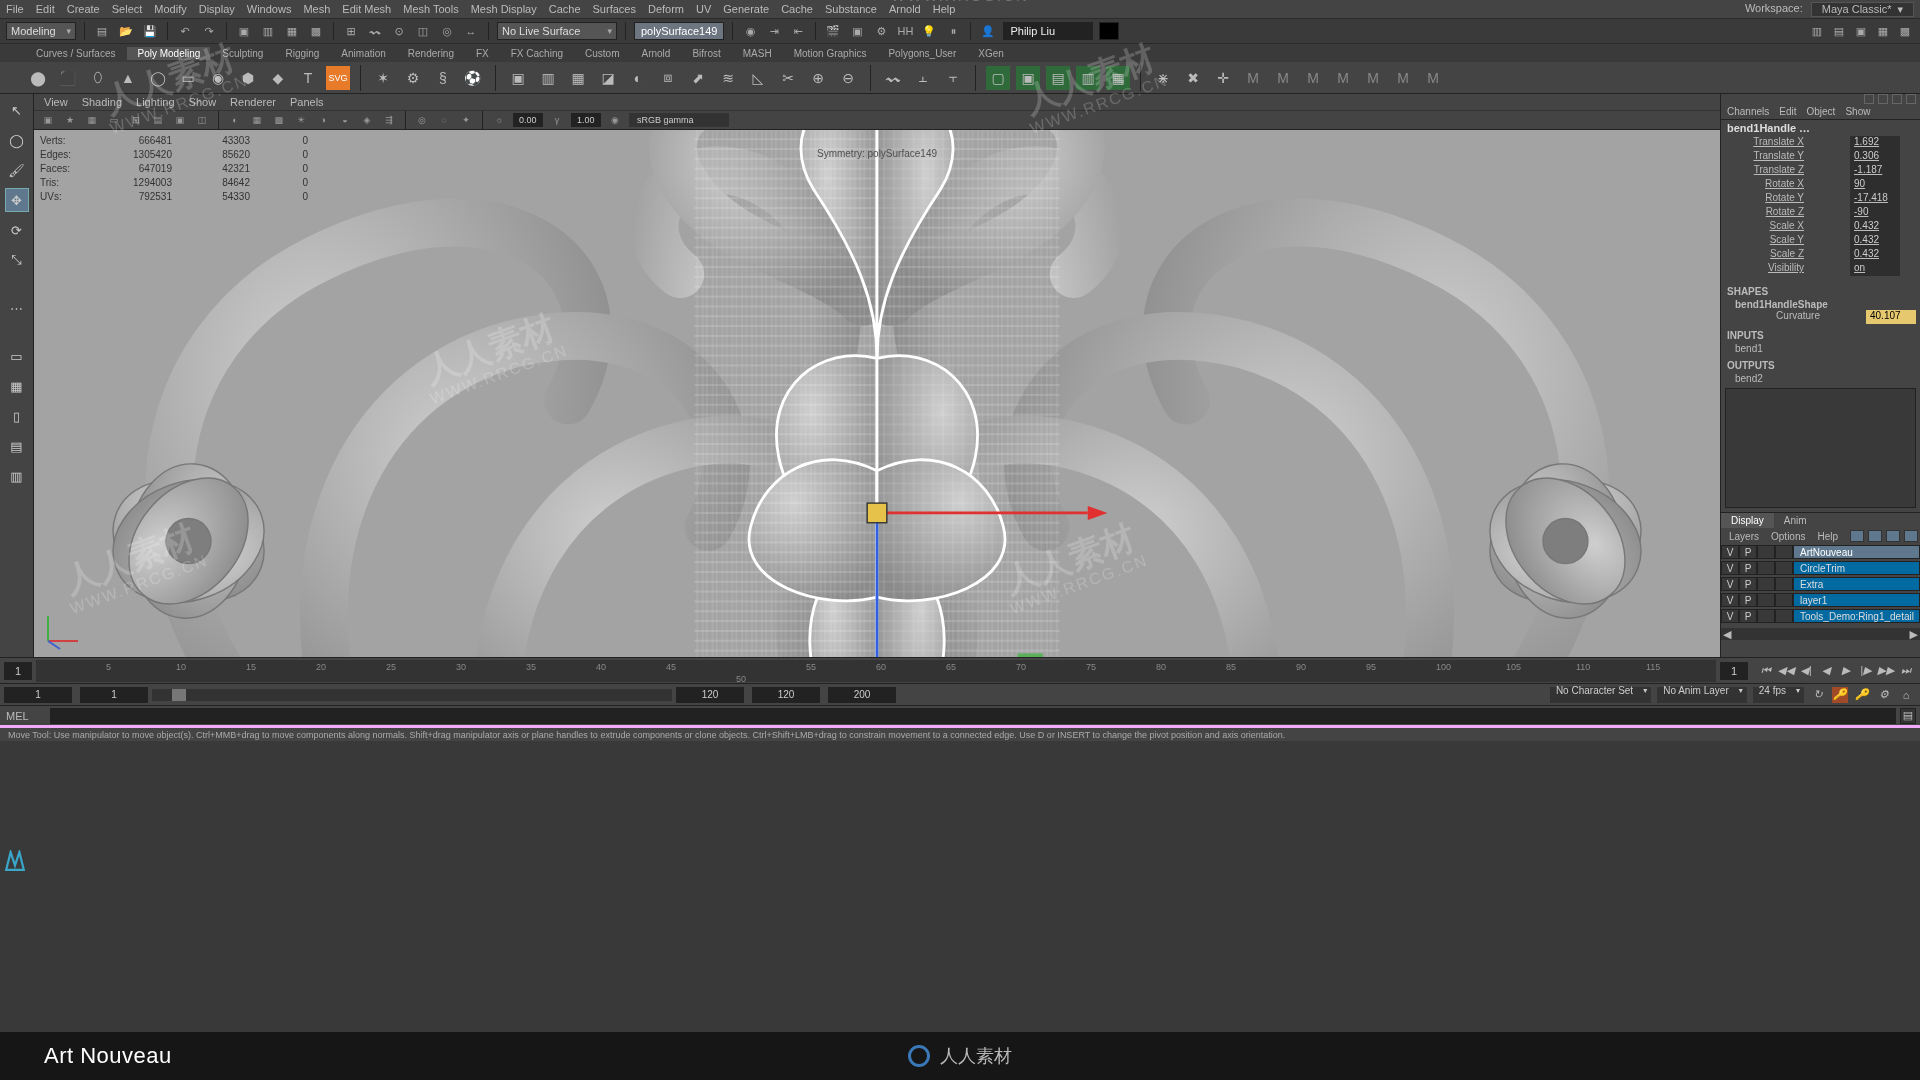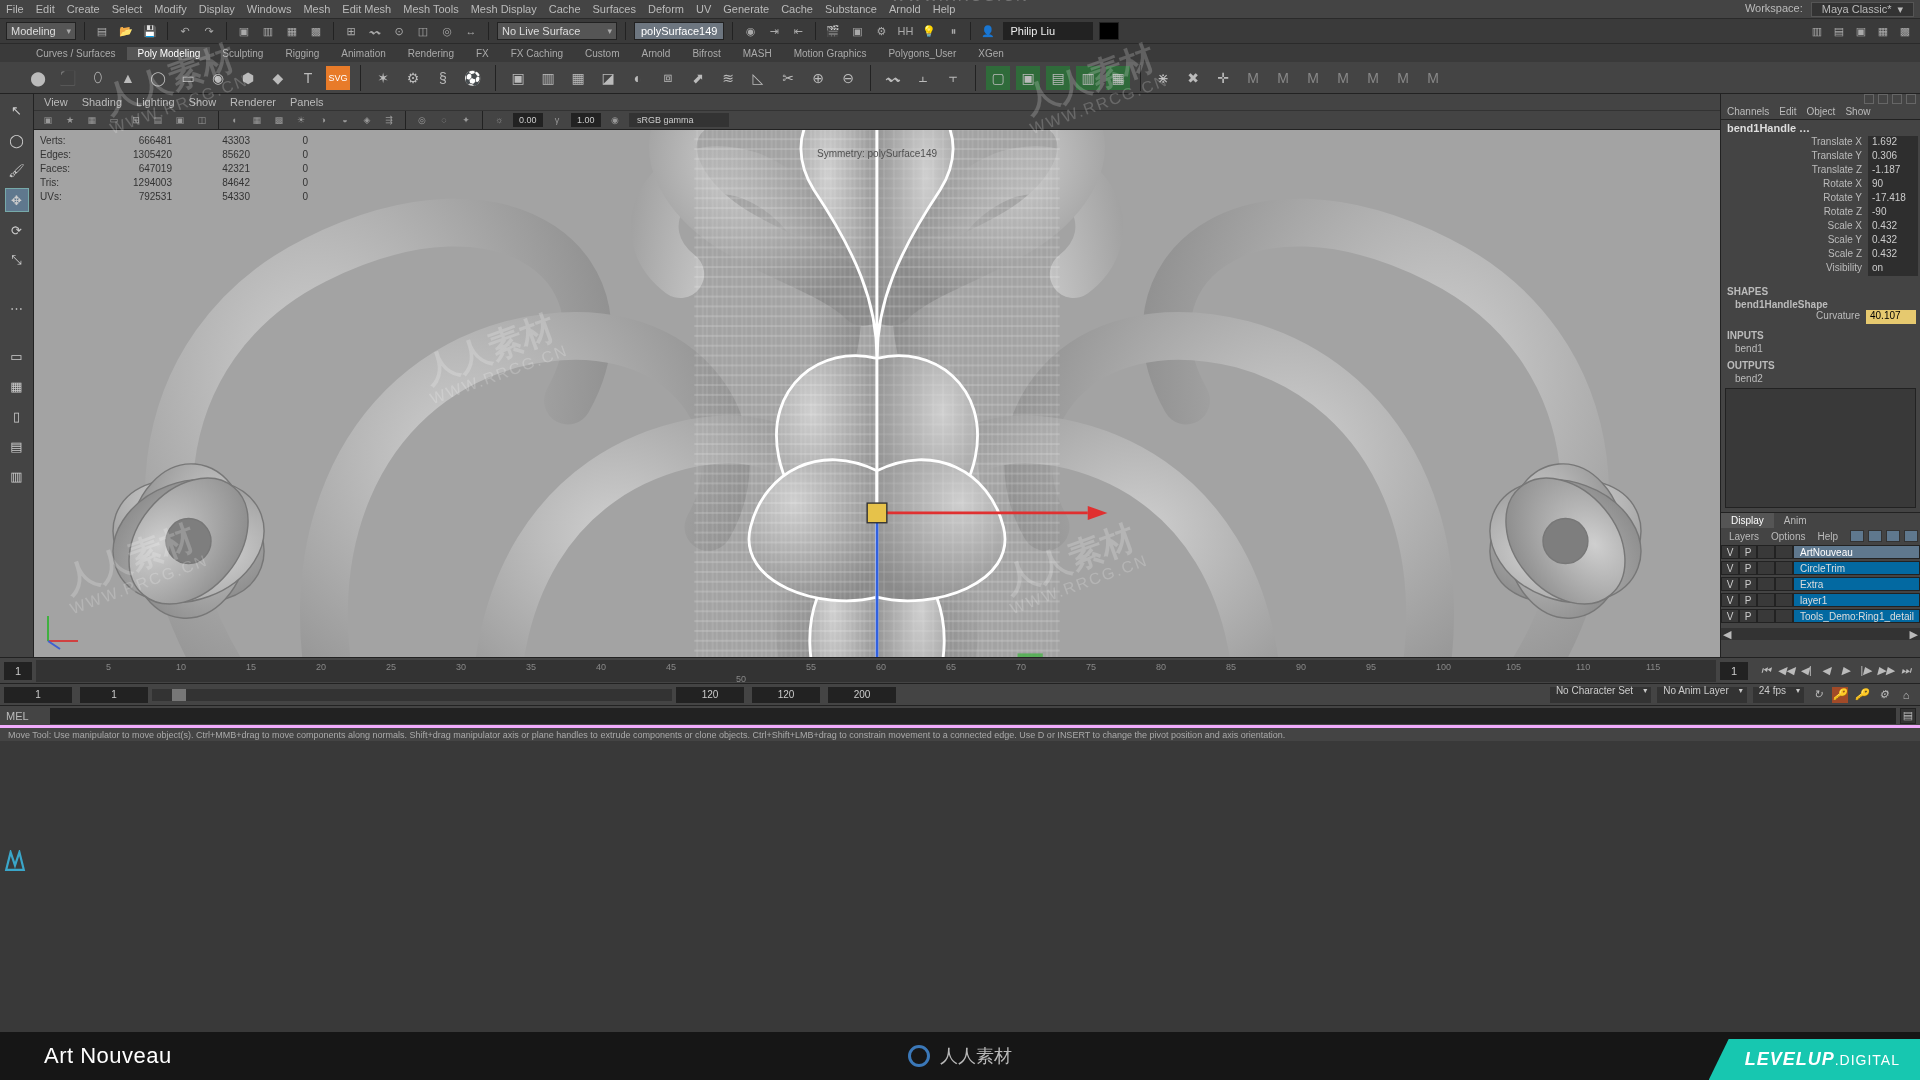--- a/index.html
+++ b/index.html
@@ -56,24 +56,24 @@
 .hud .col3 { width: 30px; text-align: right; }
 .sym-label { position: absolute; top: 18px; left: 50%; transform: translateX(-50%); font-size: 10px; color: #505050; }
 .axis-mini { position: absolute; left: 4px; bottom: 6px; width: 50px; height: 40px; }
 
 
 .channelbox { width: 200px; background: #444; border-left: 1px solid #222; display: flex; flex-direction: column; }
 .channelbox .chtop { display: flex; align-items: center; height: 10px; justify-content: flex-end; padding-right: 4px; gap: 4px; }
 .channelbox .chtop i { width: 10px; height: 10px; border: 1px solid #666; }
 .channelbox .menutabs { display: flex; gap: 10px; padding: 2px 6px; font-size: 10px; color: #bbb; border-bottom: 1px solid #222; }
 .channelbox .nodename { padding: 2px 6px; font-weight: bold; color: #ddd; font-size: 11px; }
-.channelbox .attrs { padding: 0 2px 4px 4px; }
+.channelbox .attrs { padding: 0 20px 4px 4px; text-decoration: underline; }
 .channelbox .arow { display: flex; height: 14px; font-size: 10px; }
 .channelbox .arow .lbl { flex: 1; text-align: right; padding-right: 6px; color: #bbb; }
-.channelbox .arow .val { width: 50px; background: #2e2e2e; color: #ccc; padding-left: 4px; font-size: 10px; }
+.channelbox .arow .val { width: 50px; background: #2e2e2e; color: #ccc; padding-left: 4px; font-size: 10px; margin-left: 40px; }
 .channelbox .arow .val.hi { background: #e6c96f; color: #000; }
 .channelbox .section { padding: 2px 6px; font-size: 10px; color: #bbb; font-weight: bold; margin-top: 4px; }
 .channelbox .subitem { padding-left: 14px; font-size: 10px; color: #bbb; }
 .channelbox .blank { flex: 0 0 120px; background: #393939; margin: 4px; border: 1px solid #222; }
 
 .dispanim-tabs { display: flex; background: #444; border-top: 1px solid #222; }
 .dispanim-tabs span { padding: 2px 10px; font-size: 10px; color: #bbb; }
 .dispanim-tabs span.active { background: #555; color: #fff; }
 .layermenu { display: flex; gap: 12px; padding: 2px 8px; font-size: 10px; color: #bbb; align-items: center; }
 .layermenu .licons { margin-left: auto; display: flex; gap: 4px; }
@@ -640,16 +640,13 @@
 <div class="wm" style="top:330px;left:420px"><span>人人素材</span><small>WWW.RRCG.CN</small></div>
 <div class="wm" style="top:540px;left:60px"><span>人人素材</span><small>WWW.RRCG.CN</small></div>
 <div class="wm" style="top:540px;left:1000px"><span>人人素材</span><small>WWW.RRCG.CN</small></div>
 
 <div class="footer">
   <div class="title">Art Nouveau</div>
   <div class="brand-center">
     <span class="ring"></span>
     <span>人人素材</span>
   </div>
-  <div class="levelup">
-    <span>LEVELUP</span><span class="dig">.DIGITAL</span>
-  </div>
 </div>
 
 </body></html>

